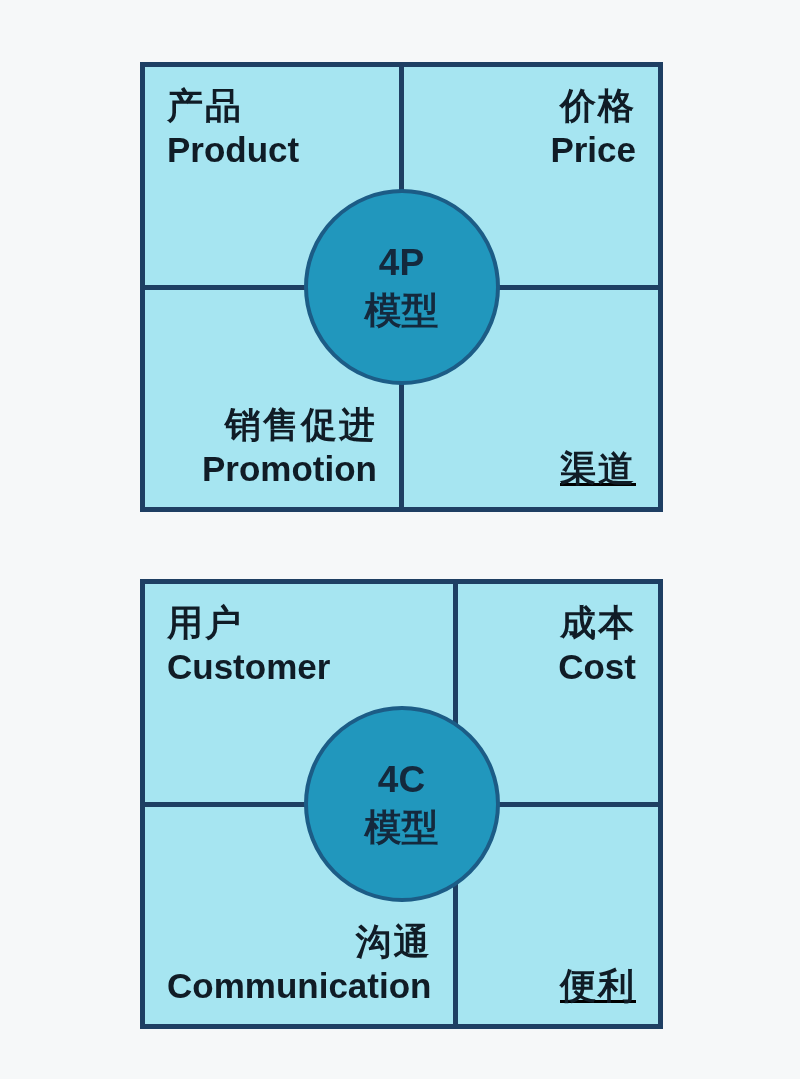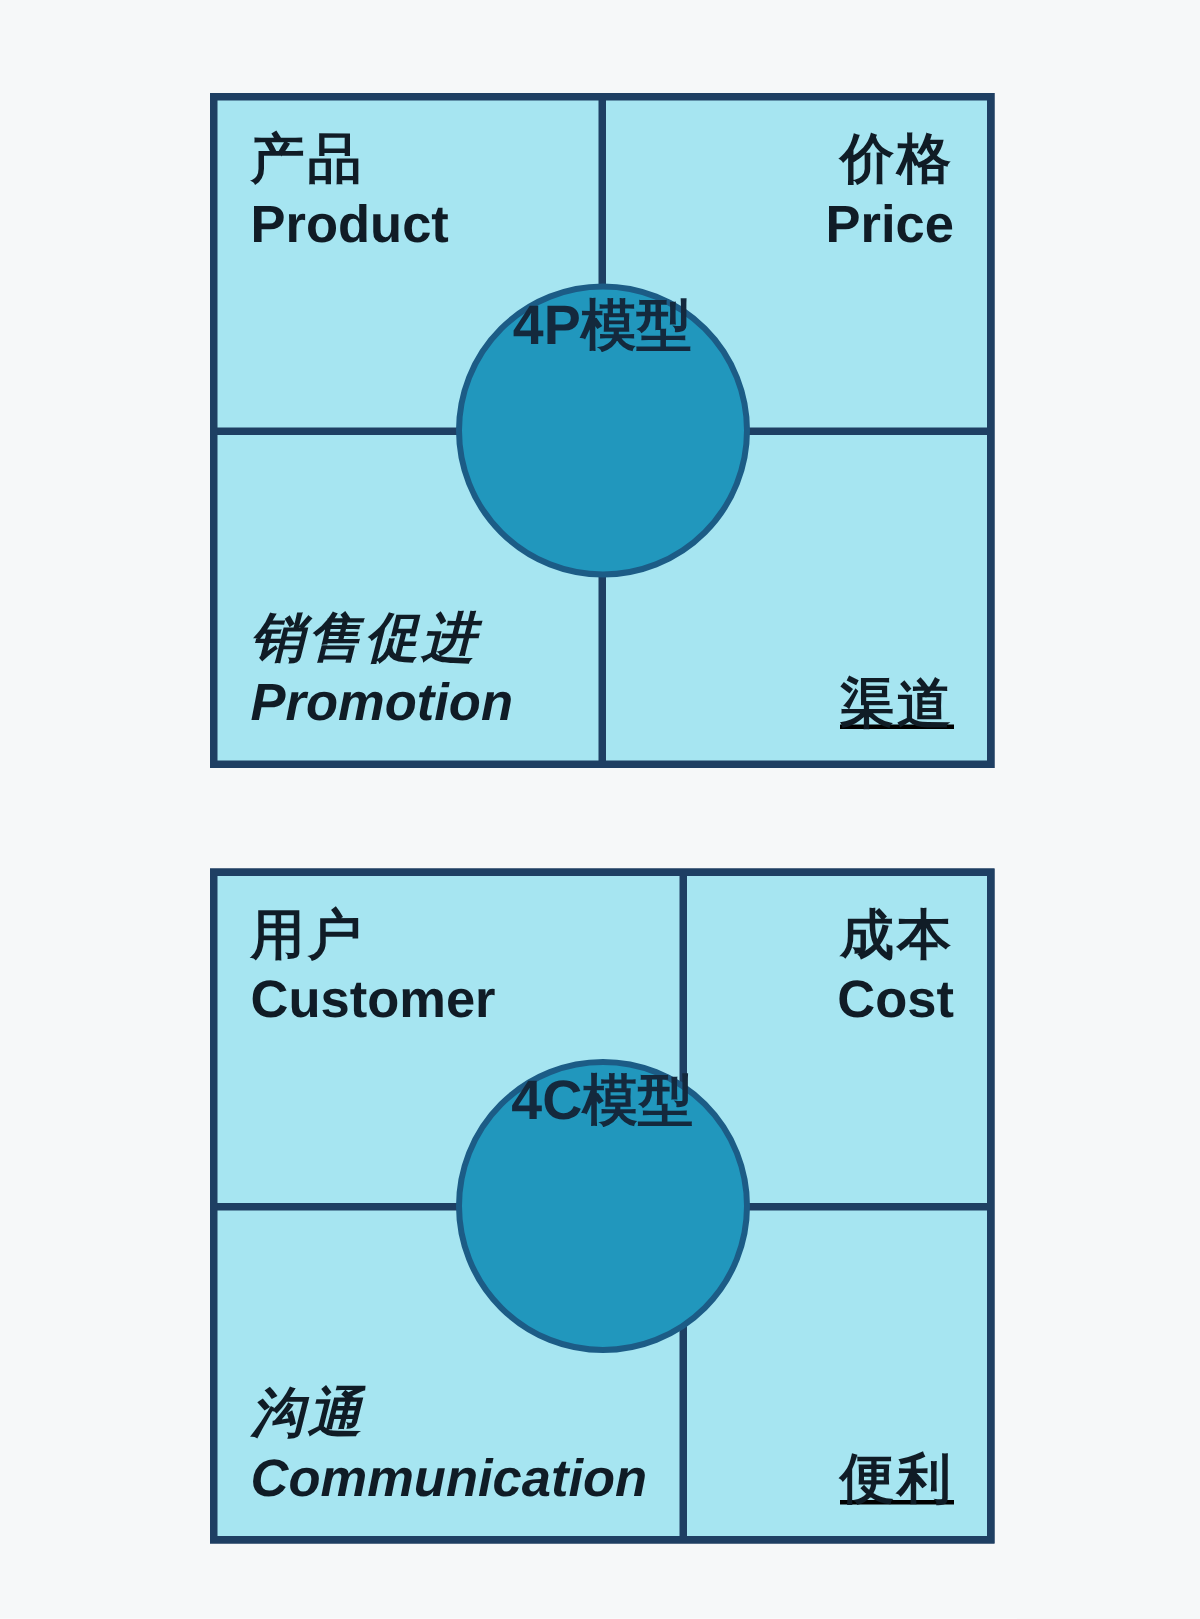--- a/index.html
+++ b/index.html
@@ -33,21 +33,21 @@
   .quadrant {
     background: #a6e5f1;
     display: flex;
     flex-direction: column;
     padding: 16px 22px;
     box-sizing: border-box;
     overflow: visible;
   }
   .q-tl { align-items: flex-start; justify-content: flex-start; text-align: left; }
   .q-tr { align-items: flex-end;   justify-content: flex-start; text-align: right; }
-  .q-bl { align-items: flex-start; justify-content: flex-end;   text-align: left;  position: relative; z-index: 2; font-style: italic; }
+  .q-bl { align-items: flex-end; justify-content: flex-end;   text-align: left;  position: relative; z-index: 2; }
   .q-br { align-items: flex-end;   justify-content: flex-end;   text-align: right; text-decoration: underline; }
 
   .label-zh {
     font-size: 36px;
     font-weight: bold;
     color: #101c26;
     line-height: 1.25;
     letter-spacing: 2px;
     white-space: nowrap;
   }
@@ -64,21 +64,22 @@
     left: 50%;
     top: 50%;
     transform: translate(-50%, -50%);
     width: 196px;
     height: 196px;
     border-radius: 50%;
     background: #2197bd;
     border: 4px solid #1c5c86;
     box-sizing: border-box;
     display: flex;
-    flex-direction: row;
+    flex-direction: column;
+    align-items: center;
     justify-content: center;
     z-index: 3;
   }
   .circle-line {
     font-size: 37px;
     font-weight: bold;
     color: #14293d;
     line-height: 1.3;
     white-space: nowrap;
   }

